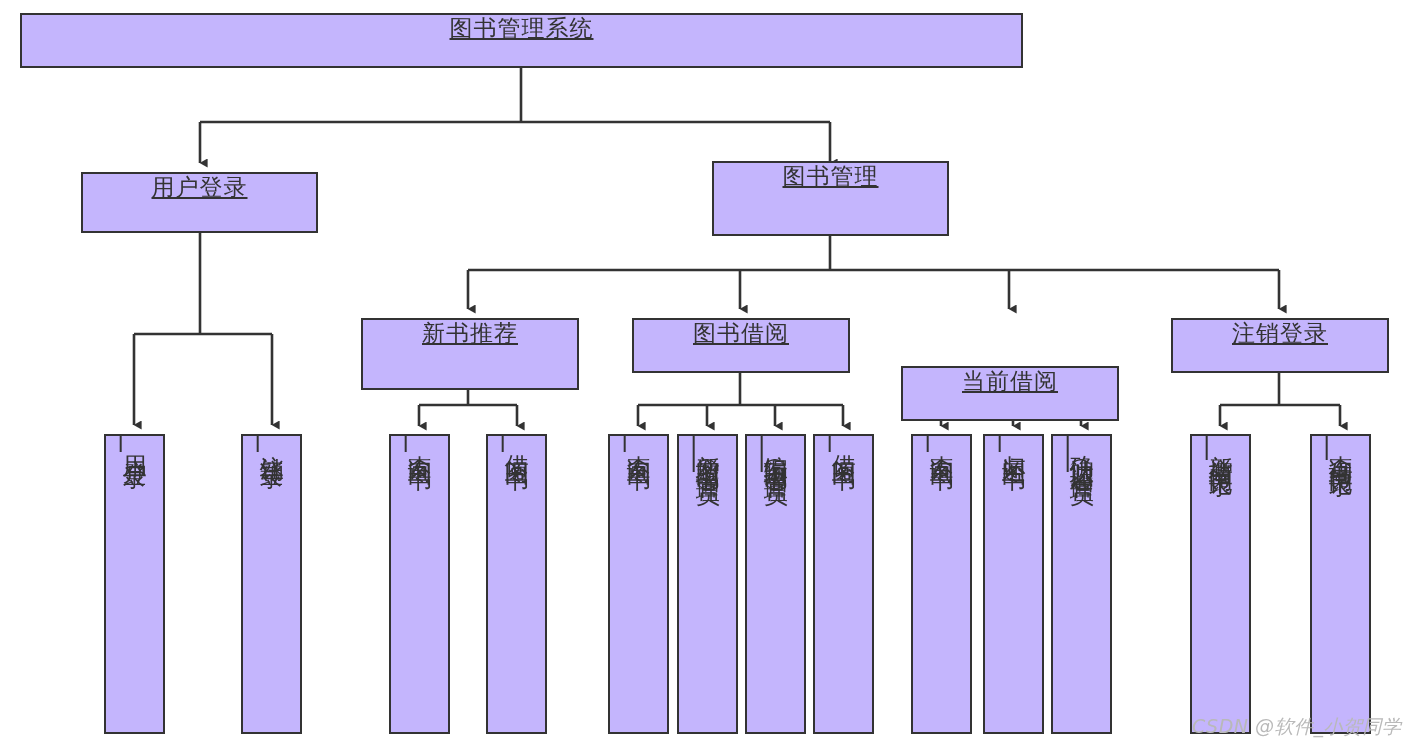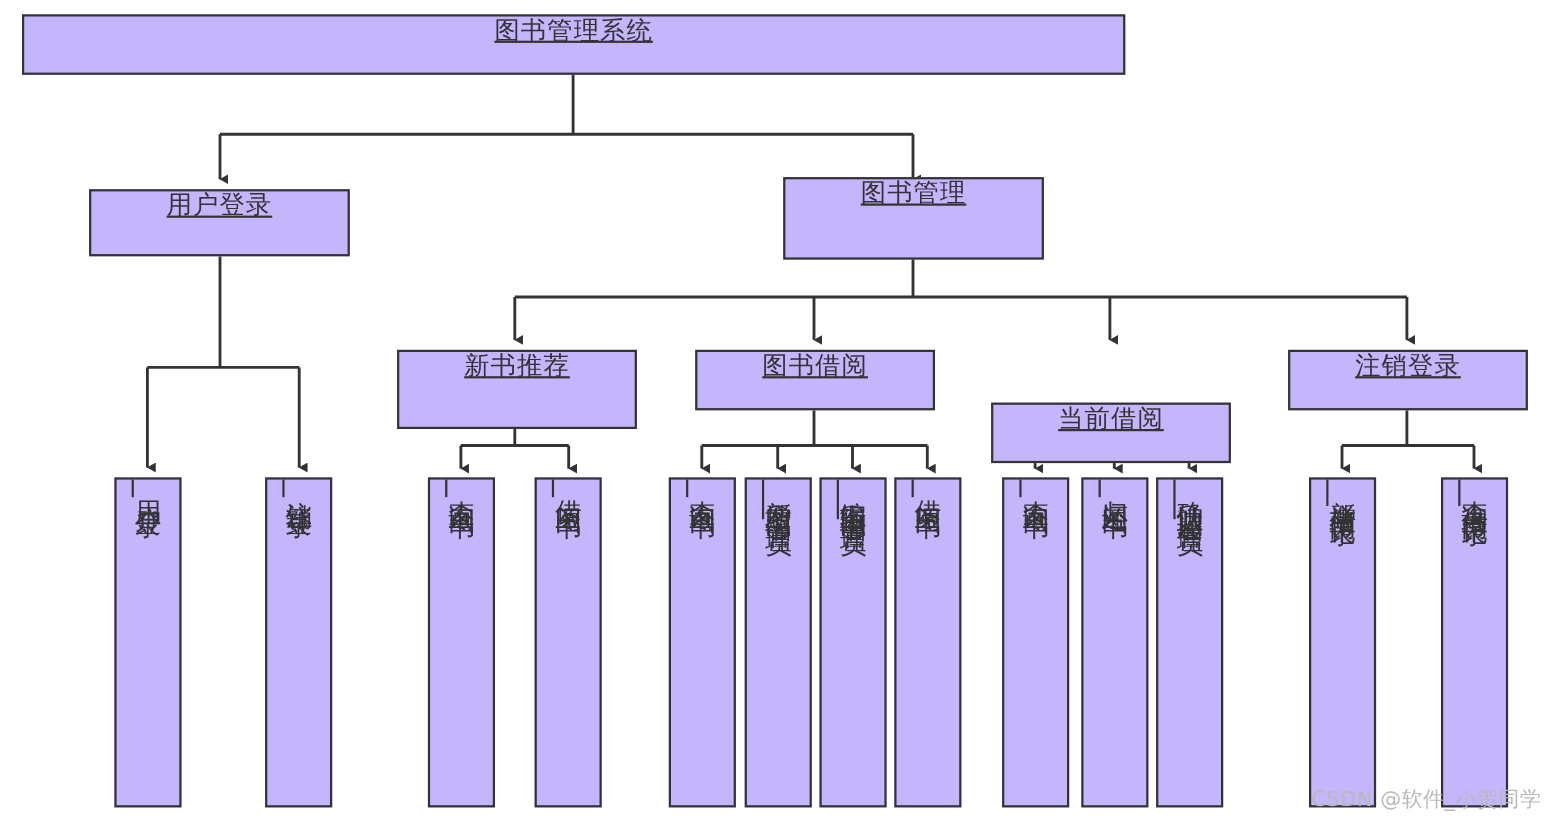--- a/index.html
+++ b/index.html
@@ -172,15 +172,15 @@
   <div class="node node-v" style="left: 1051px; top: 434px; width: 61px; height: 300px;">
     <span class="vlabel">确认归还（管理员）</span>
   </div>
   <div class="node node-v" style="left: 1190px; top: 434px; width: 61px; height: 300px;">
     <span class="vlabel">新增借阅记录</span>
   </div>
   <div class="node node-v" style="left: 1310px; top: 434px; width: 61px; height: 300px;">
     <span class="vlabel">查询借阅记录</span>
   </div>
 
-  <div class="watermark" style="left: 1192px; top: 714px; color: rgb(185, 185, 185);">CSDN @软件_小贺同学</div>
+  <div class="watermark" style="left: 1192px; top: 714px; color: rgb(185, 185, 185); font-style: italic;">CSDN @软件_小贺同学</div>
 
 </div>
 
 </body></html>

